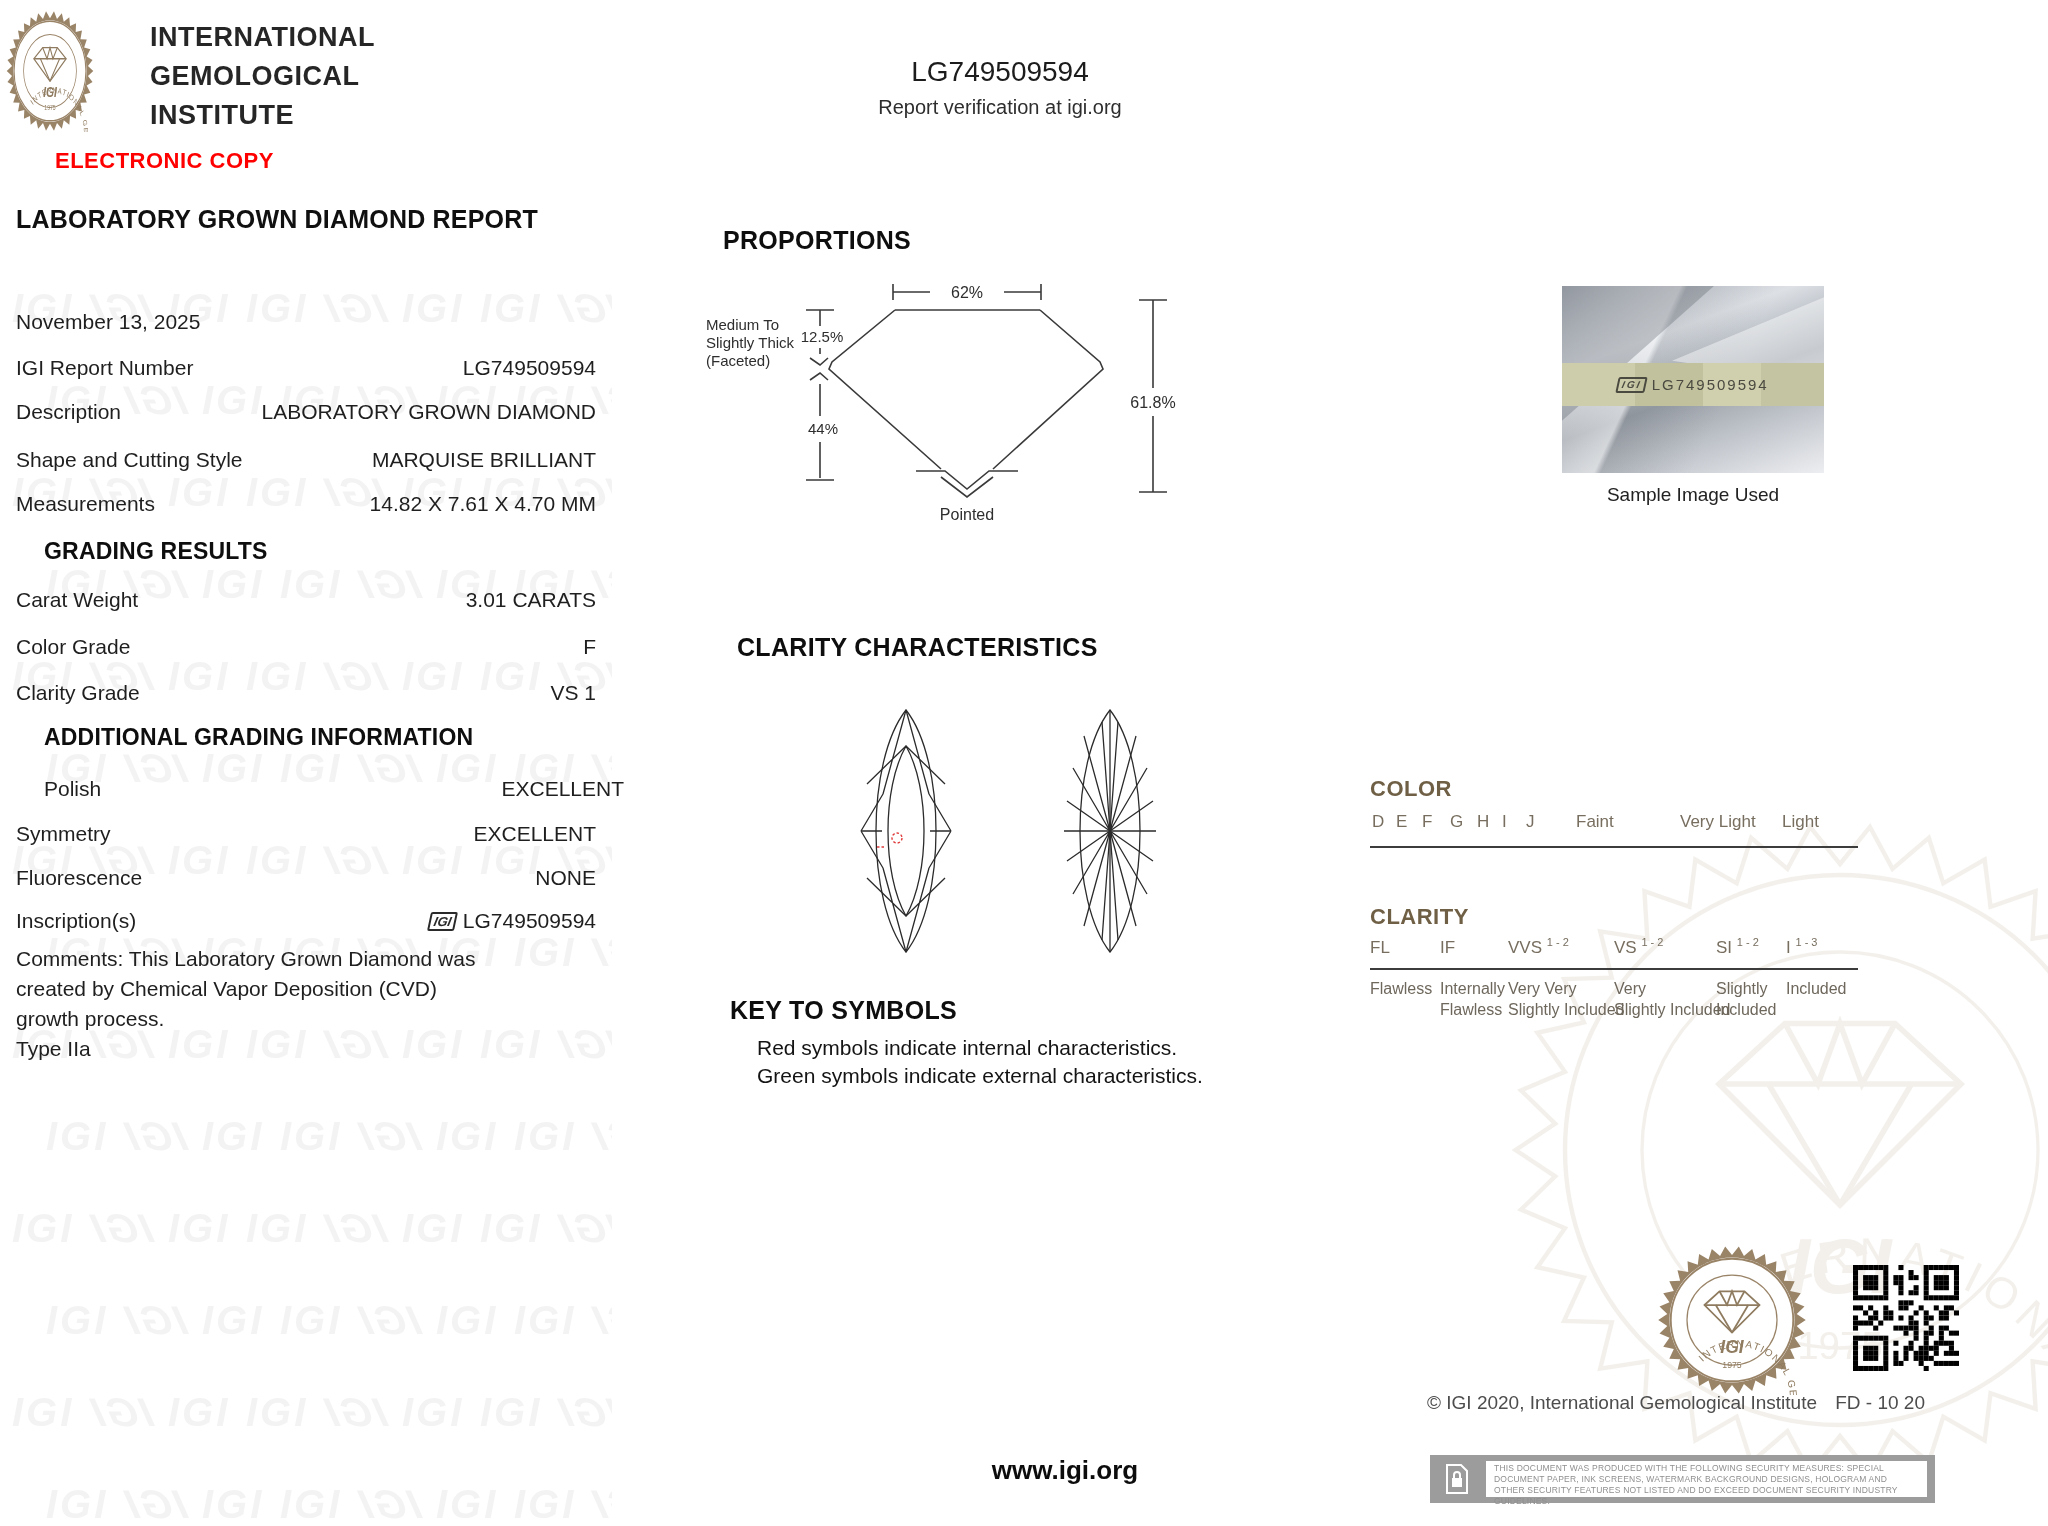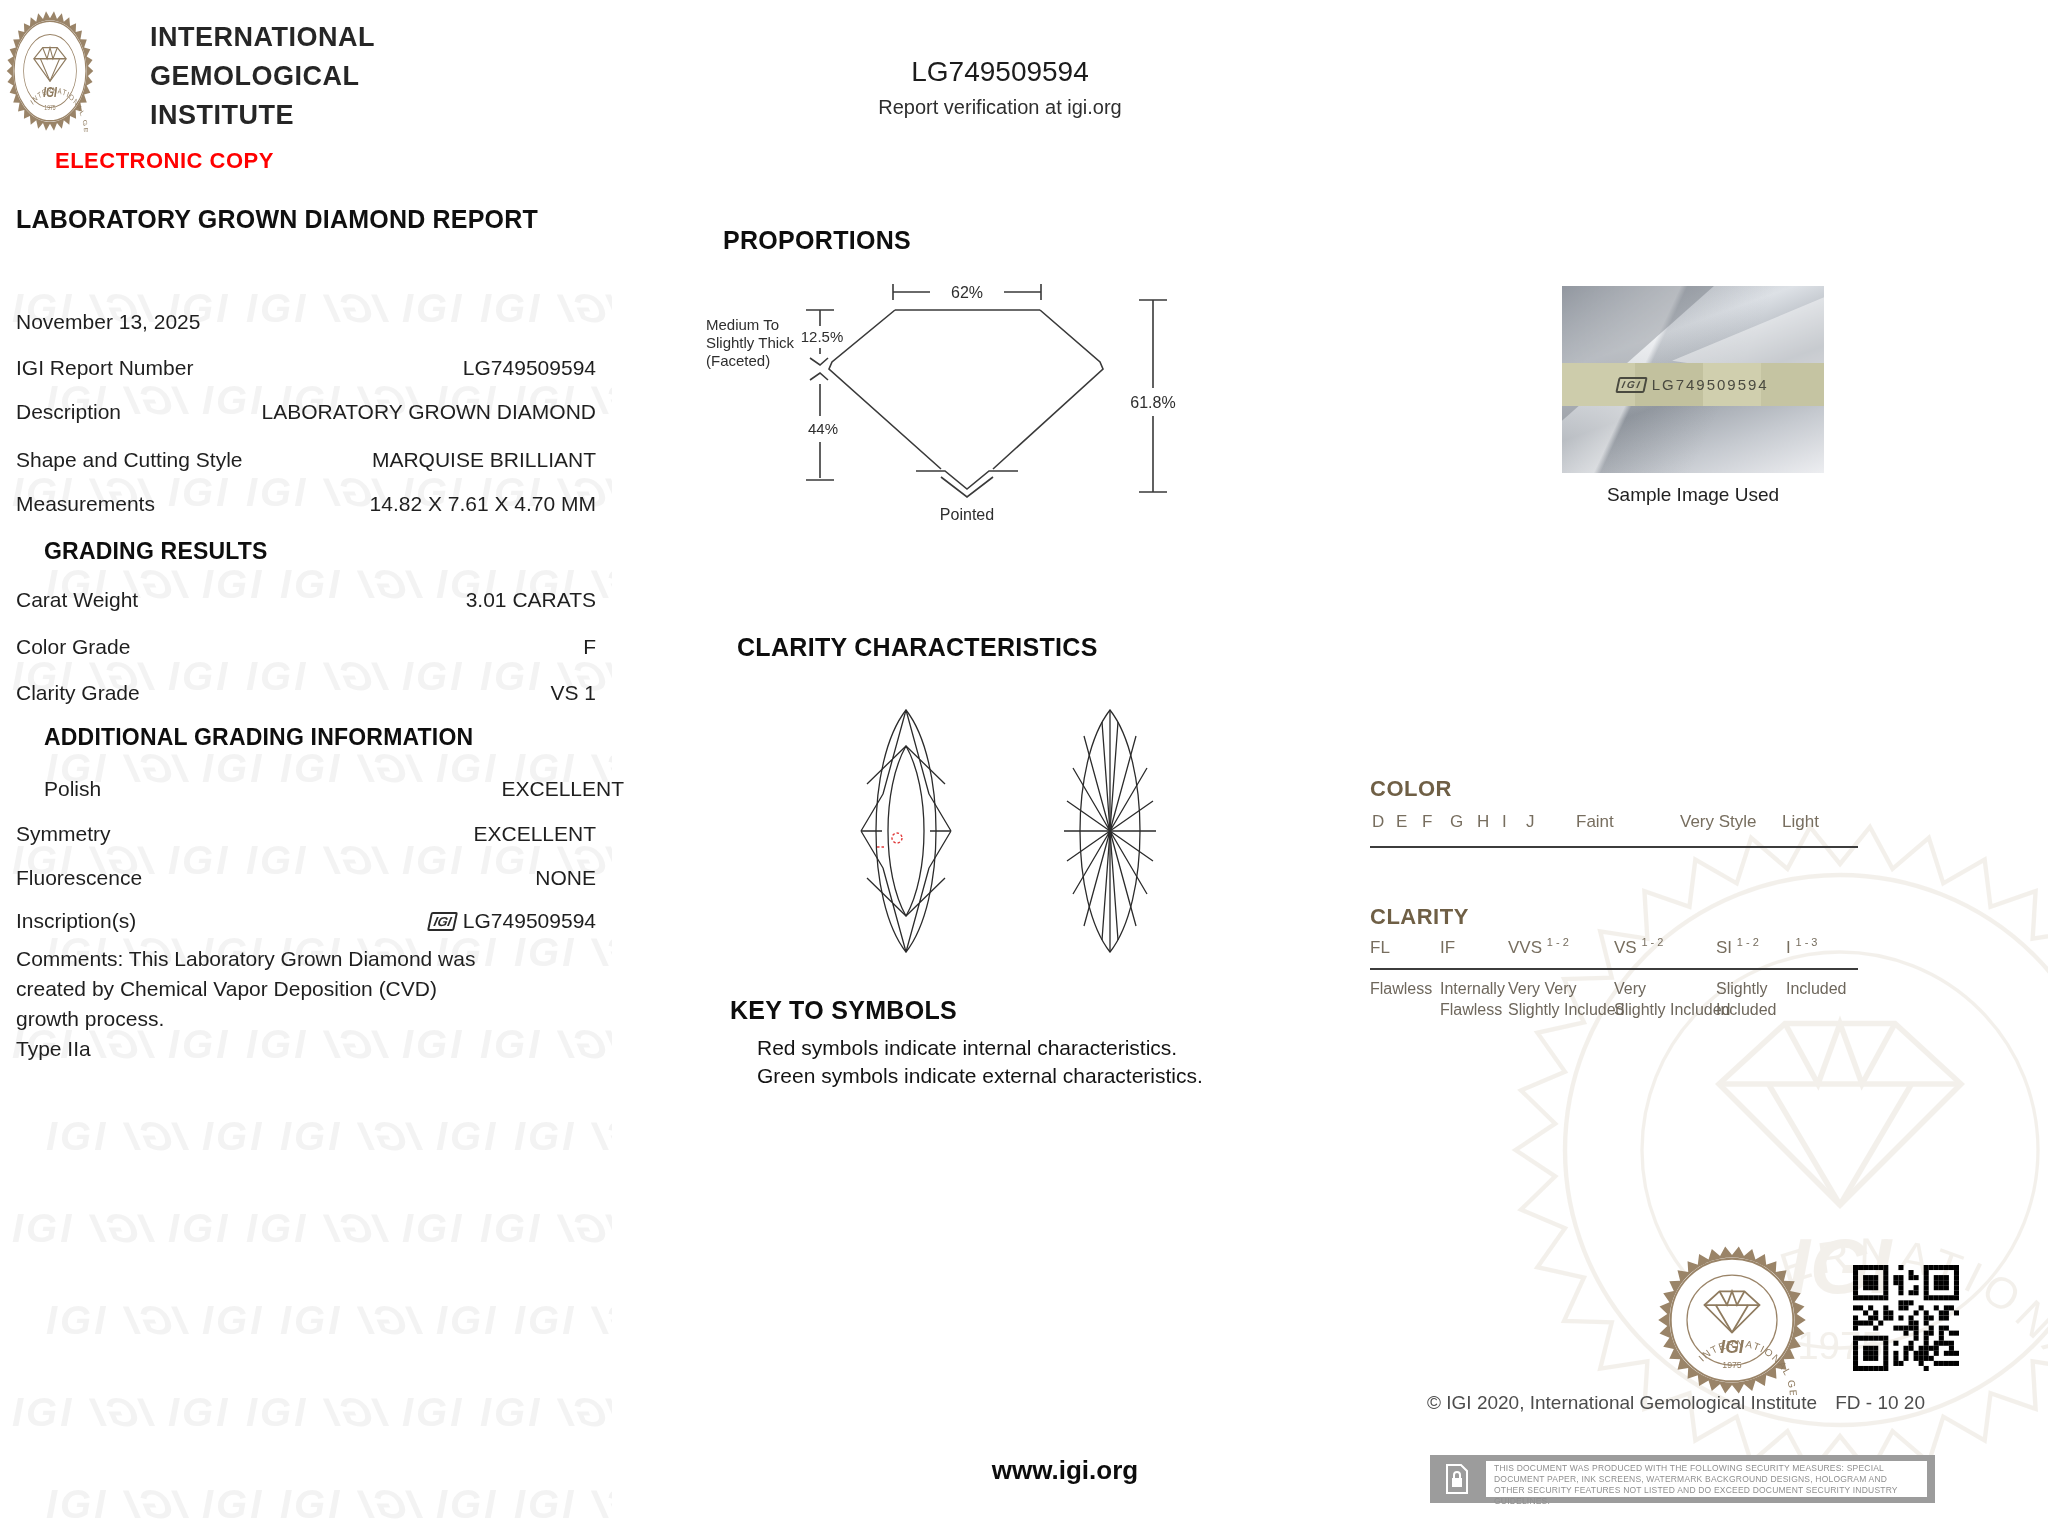--- a/index.html
+++ b/index.html
@@ -367,21 +367,21 @@
   <div class="scale-title" style="left:1370px;top:776px;">COLOR</div>
   <div class="abs" style="left:1370px;top:812px;width:488px;height:24px;z-index:1;">
     <span class="cletter" style="left:2px;">D</span>
     <span class="cletter" style="left:26px;">E</span>
     <span class="cletter" style="left:52px;">F</span>
     <span class="cletter" style="left:80px;">G</span>
     <span class="cletter" style="left:107px;">H</span>
     <span class="cletter" style="left:132px;">I</span>
     <span class="cletter" style="left:156px;">J</span>
     <span class="cletter" style="left:206px;">Faint</span>
-    <span class="cletter" style="left:310px;">Very Style</span>
+    <span class="cletter" style="left:310px;">Very Light</span>
     <span class="cletter" style="left:412px;">Light</span>
   </div>
   <div class="scale-line" style="left:1370px;top:846px;width:488px;"></div>
 
   <div class="scale-title" style="left:1370px;top:904px;">CLARITY</div>
   <div class="abs" style="left:1370px;top:936px;width:520px;height:26px;z-index:1;">
     <span class="ccol" style="left:0;"><span>FL</span><sup></sup></span>
     <span class="ccol" style="left:70px;"><span>IF</span><sup></sup></span>
     <span class="ccol" style="left:138px;"><span>VVS</span> <sup>1 - 2</sup></span>
     <span class="ccol" style="left:244px;"><span>VS</span> <sup>1 - 2</sup></span>

